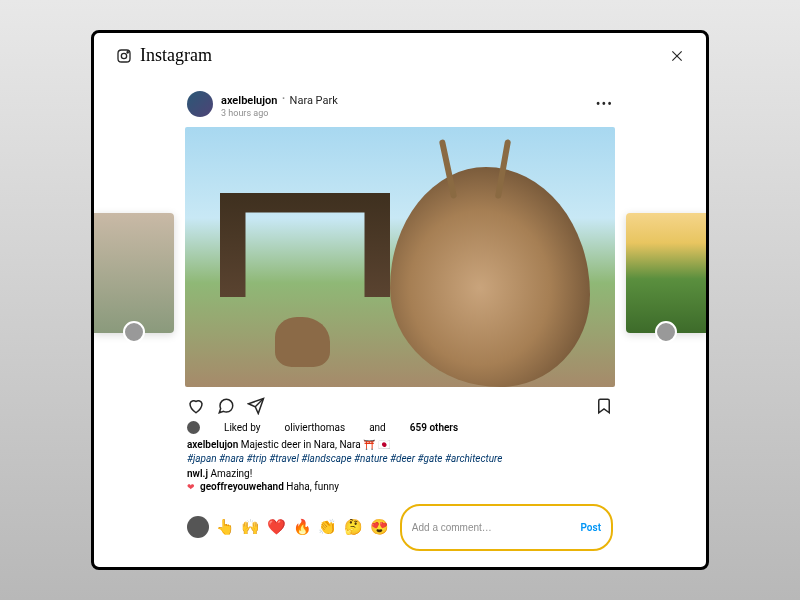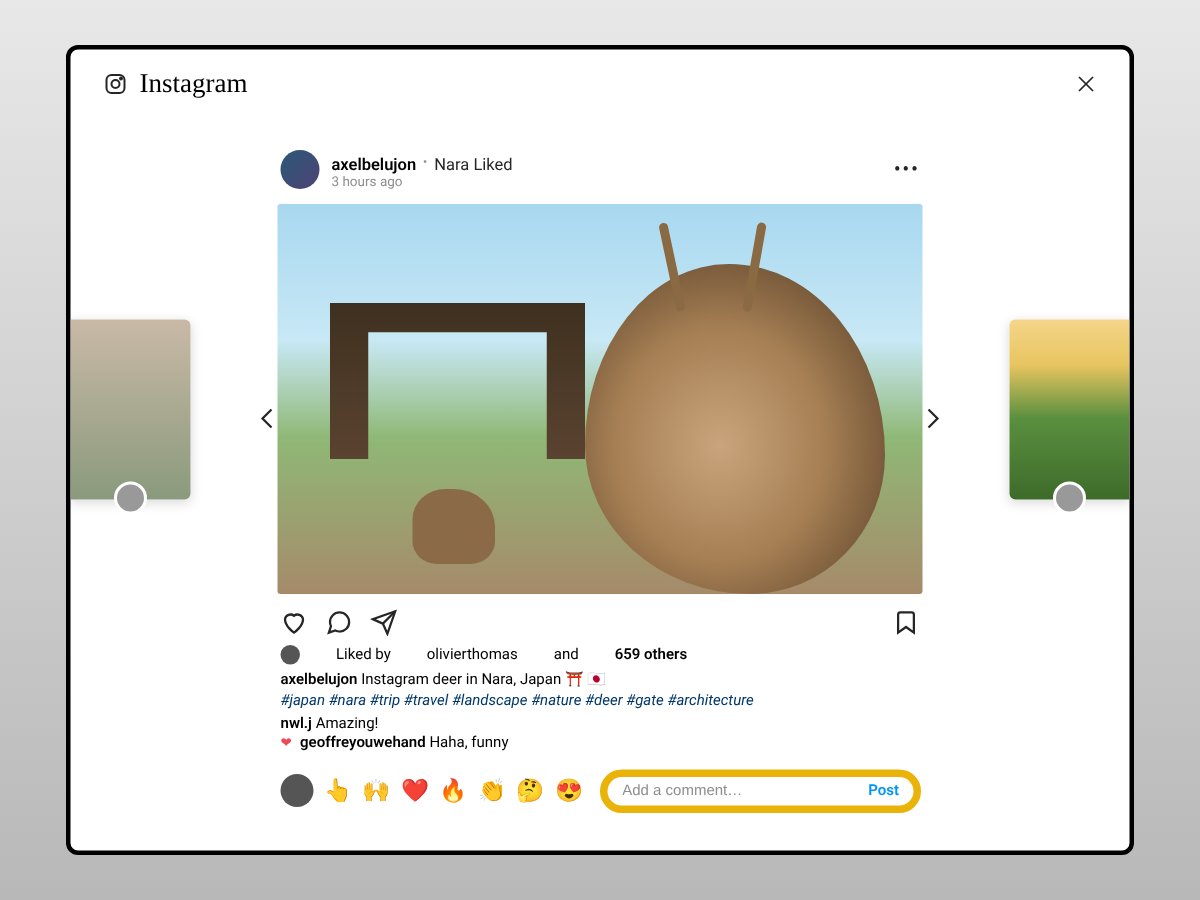--- a/index.html
+++ b/index.html
@@ -3,21 +3,21 @@
 <meta charset="utf-8">
 <style>
 * { margin: 0; padding: 0; box-sizing: border-box; }
 body {
   font-family: -apple-system, BlinkMacSystemFont, "Segoe UI", Roboto, Helvetica, Arial, sans-serif;
   background: linear-gradient(180deg, #e8e8e8 0%, #d0d0d0 50%, #b8b8b8 100%);
   width: 800px; height: 600px; overflow: hidden;
   display: flex; align-items: center; justify-content: center;
 }
 .window {
-  width: 712px; height: 540px;
+  width: 618px; height: 540px;
   background: #fff;
   border: 3px solid #000;
   border-radius: 8px;
   position: relative;
   overflow: hidden;
 }
 .header {
   display: flex; align-items: center; justify-content: space-between;
   padding: 12px 22px 8px;
 }
@@ -91,22 +91,22 @@
 .caption .u { font-weight: 600; }
 .hashtags { color: #00376b; font-style: italic; }
 .comment { font-size: 10px; margin-top: 2px; padding: 0 2px;}
 .comment .u { font-weight: 600; }
 .comment .heart { color: #ed4956; margin-right: 3px; font-size: 9px;}
 .reaction-row { display: flex; align-items: center; gap: 7px; margin-top: 12px; padding: 0 2px;}
 .react-avatar { width: 22px; height: 22px; border-radius: 50%; background: #555; flex-shrink:0;}
 .emoji { font-size: 15px; cursor: pointer; }
 .comment-input {
   flex: 1; display: flex; align-items: flex-end;
-  border: 5px solid #eab308; border-radius: 20px;
-  padding: 4px 10px; font-size: 10px; margin-left: 4px;
+  border: 2px solid #eab308; border-radius: 20px;
+  padding: 16px 10px; font-size: 10px; margin-left: 4px;
 }
 .comment-input input {
   border: none; outline: none; flex: 1; font-size: 10px; color: #262626;
   background: transparent;
 }
 .comment-input input::placeholder { color: #8e8e8e; }
 .post-btn { color: #0095f6; font-weight: 600; font-size: 10px; cursor: pointer; margin-left: 32px; }
 </style>
 </head>
 <body>
@@ -147,21 +147,21 @@
         </svg>
     </div>
 
     <div class="card">
       <div class="post-header">
         <div class="avatar"></div>
         <div class="post-meta">
           <div>
             <span class="username">axelbelujon</span>
             <span class="dot"> · </span>
-            <span class="location">Nara Liked</span>
+            <span class="location">Nara Park</span>
           </div>
           <div class="timestamp">3 hours ago</div>
         </div>
         <div class="more-icon">•••</div>
       </div>
 
       <div class="photo">
         <div class="gate"></div>
         <div class="small-deer"></div>
         <div class="deer">
@@ -190,21 +190,21 @@
       <div class="likes-row">
         <div class="mini"></div>
         <span>Liked by</span>
         <span style="font-weight:400">olivierthomas</span>
         <span>and</span>
         <span style="font-weight:600">659 others</span>
       </div>
 
       <div class="caption">
         <span class="u">axelbelujon</span>
-        <span>Instagram deer in Nara, Japan ⛩️ 🇯🇵</span><br>
+        <span>Majestic deer in Nara, Nara ⛩️ 🇯🇵</span><br>
         <span class="hashtags">#japan #nara #trip #travel #landscape #nature #deer #gate #architecture</span>
       </div>
 
       <div class="comment">
         <span class="u">nwl.j</span>
         <span>Amazing!</span>
       </div>
       <div class="comment">
         <span class="heart">❤</span>
         <span class="u">geoffreyouwehand</span>

